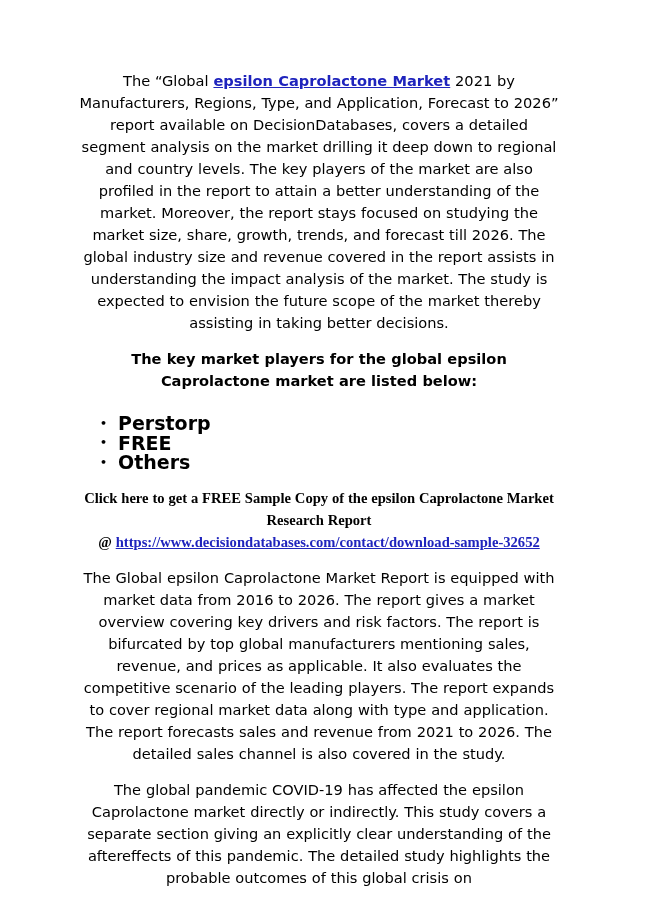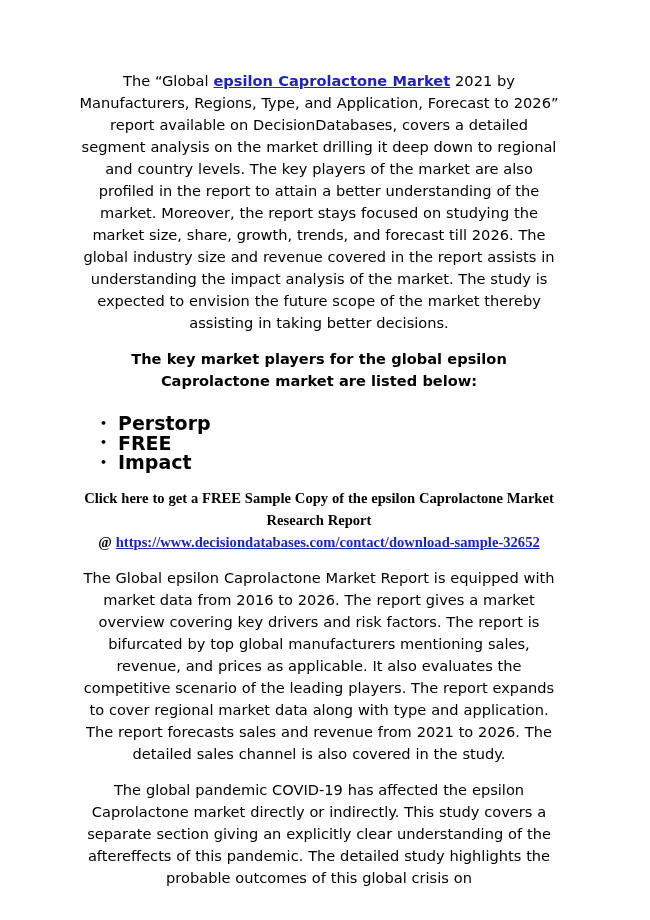--- a/index.html
+++ b/index.html
@@ -97,21 +97,21 @@
 
     <p class="para"><span>The “Global </span><a class="inline-link" href="#">epsilon Caprolactone Market</a><span> 2021 by Manufacturers, Regions, Type, and Application, Forecast to 2026” report available on DecisionDatabases, covers a detailed segment analysis on the market drilling it deep down to regional and country levels.  The key players of the market are also profiled in the report to attain a better understanding of the market. Moreover, the report stays focused on studying the market size, share, growth, trends, and forecast till 2026. The global industry size and revenue covered in the report assists in understanding the impact analysis of the market. The study is expected to envision the future scope of the market thereby assisting in taking better decisions.</span></p>
 
     <p class="para heading">The key market players for the global epsilon Caprolactone market are listed below:</p>
 
     <div class="spacer-list-top"></div>
 
     <ul class="player-list">
       <li>Perstorp</li>
       <li>FREE</li>
-      <li>Impact</li>
+      <li>Others</li>
     </ul>
 
     <p class="para cta"><span>Click here to get a FREE Sample Copy of the epsilon Caprolactone Market Research Report</span><br><span>@ </span><a class="url-link" href="#">https://www.decisiondatabases.com/contact/download-sample-32652</a></p>
 
     <p class="para">The Global epsilon Caprolactone Market Report is equipped with market data from 2016 to 2026. The report gives a market overview covering key drivers and risk factors. The report is bifurcated by top global manufacturers mentioning sales, revenue, and prices as applicable. It also evaluates the competitive scenario of the leading players. The report expands to cover regional market data along with type and application. The report forecasts sales and revenue from 2021 to 2026. The detailed sales channel is also covered in the study.</p>
 
 
     <p class="para">The global pandemic COVID-19 has affected the epsilon Caprolactone market directly or indirectly. This study covers a separate section giving an explicitly clear understanding of the aftereffects of this pandemic. The detailed study highlights the probable outcomes of this global crisis on</p>
 
   </div>

